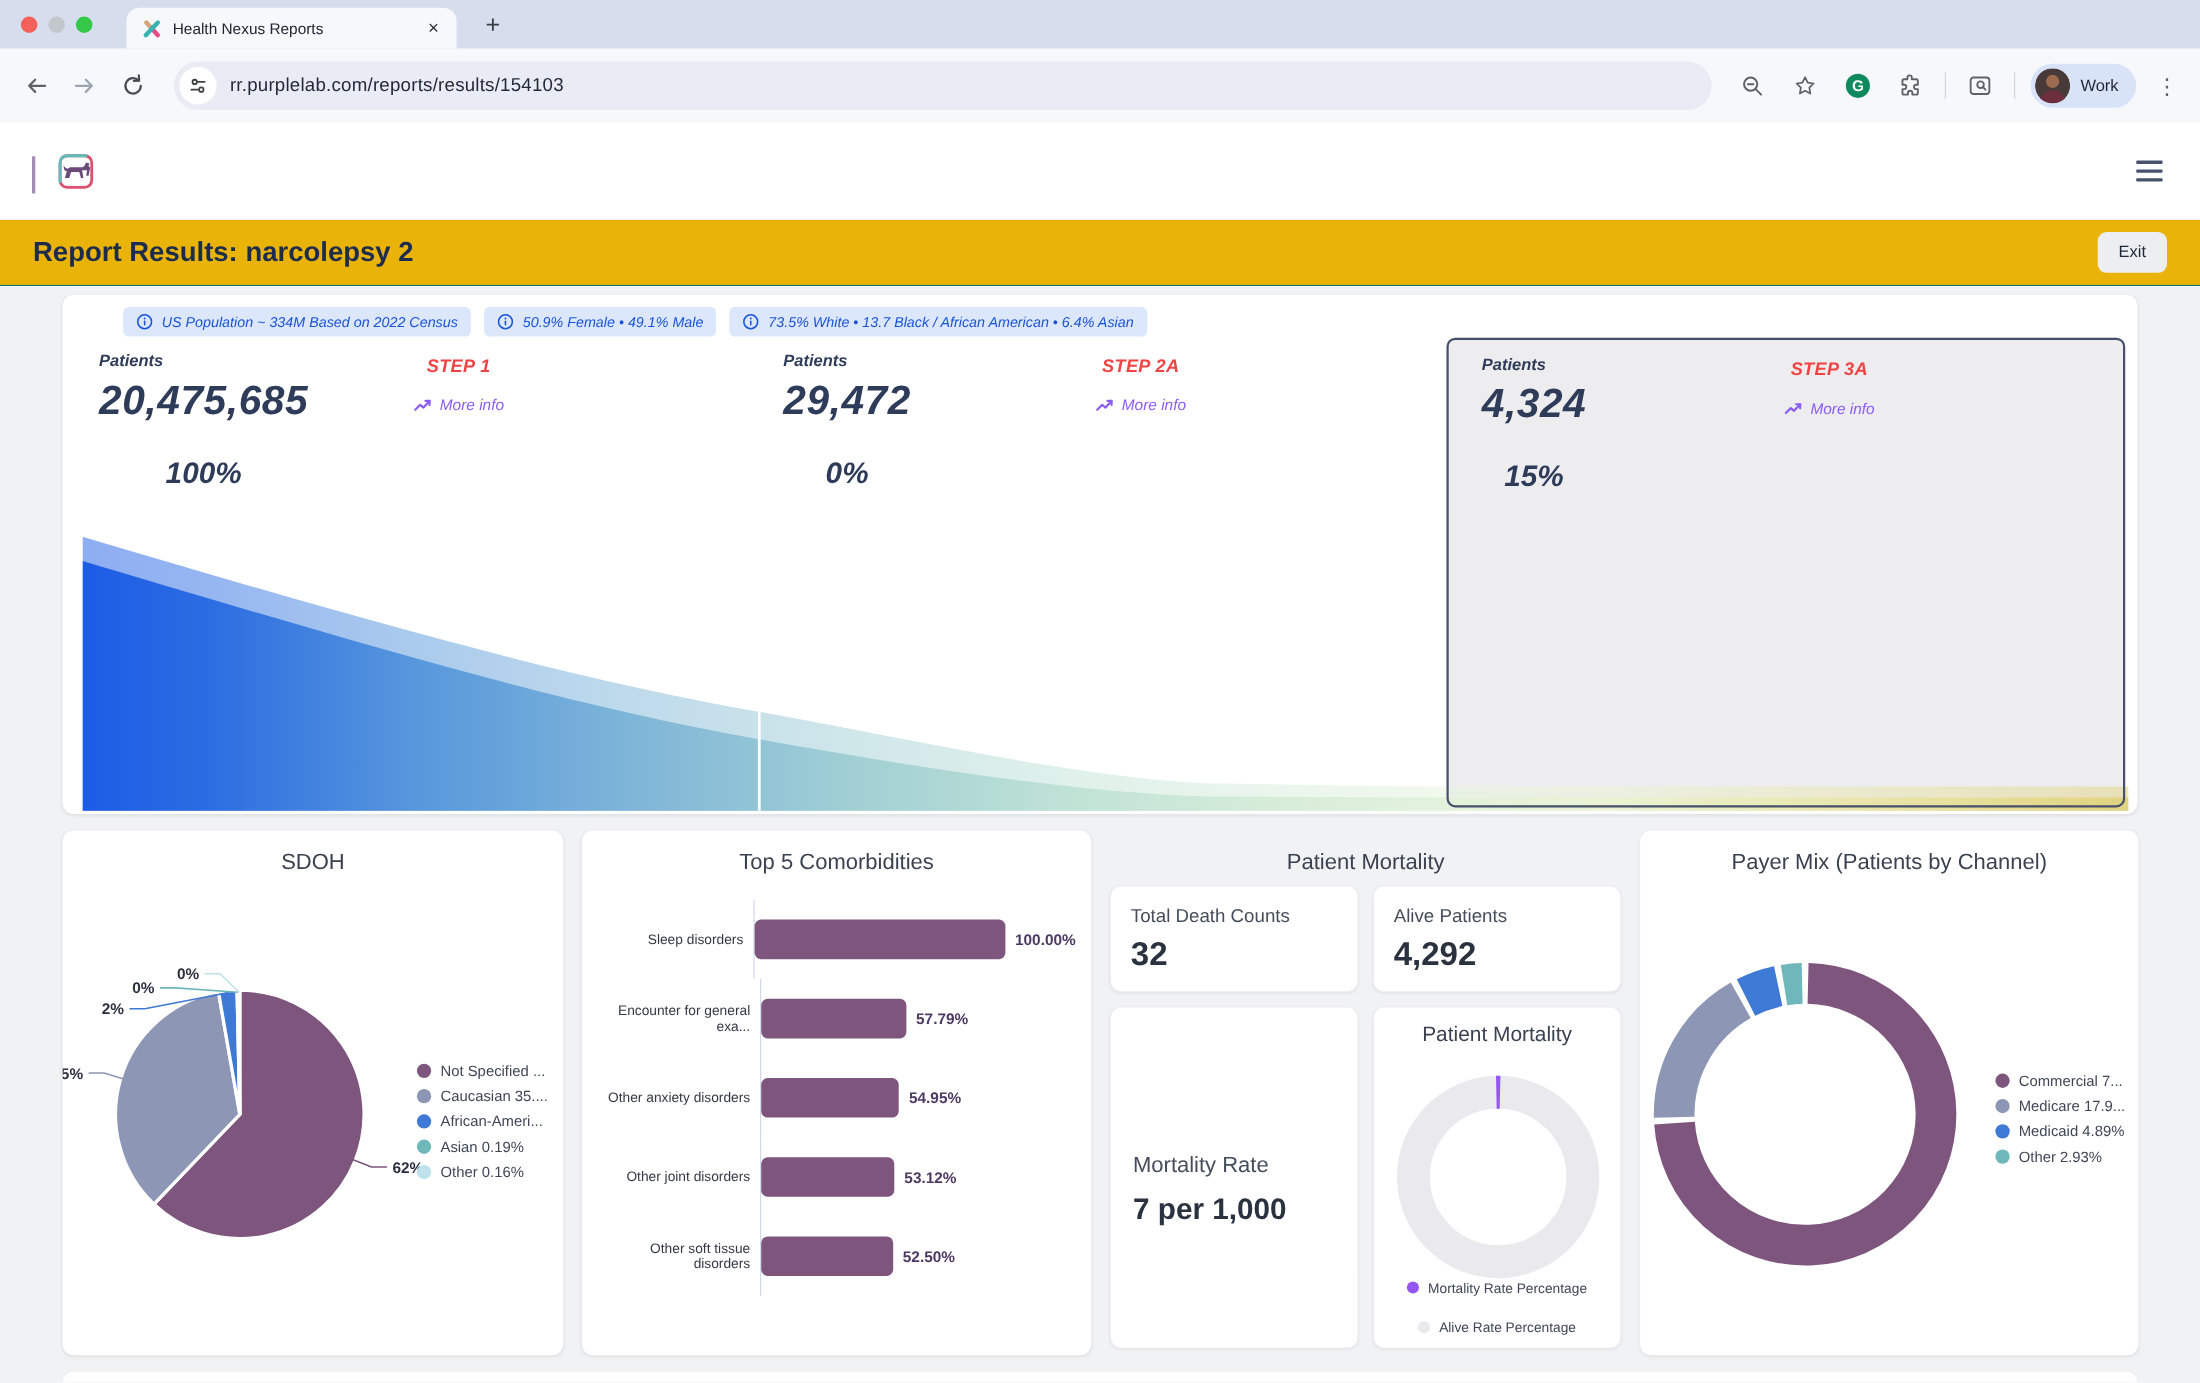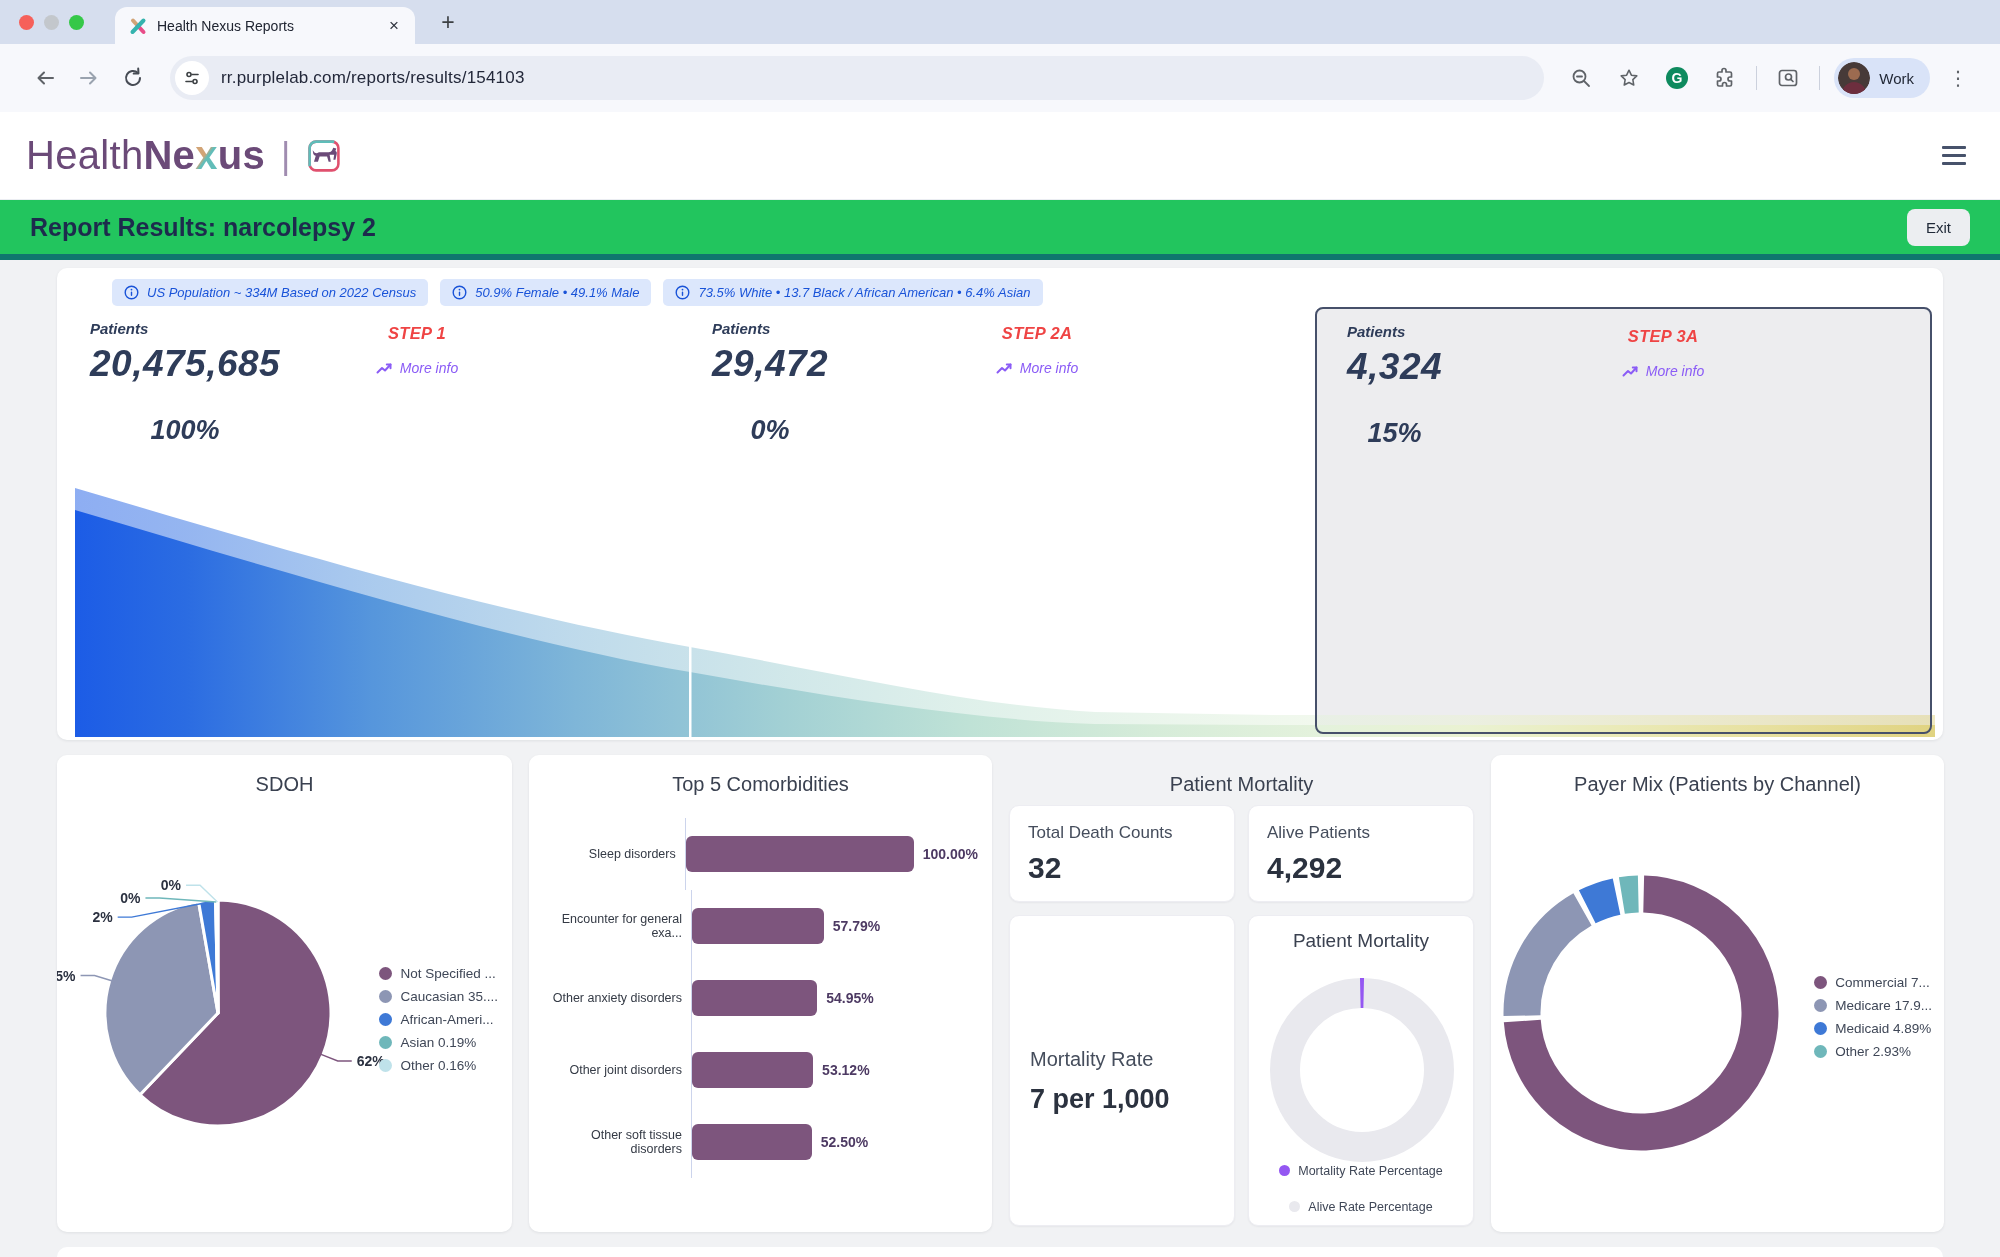--- a/index.html
+++ b/index.html
@@ -13,42 +13,42 @@
   .tabstrip { height:44px; background:#d6deee; position:relative; display:flex; align-items:center; }
   .traffic { display:flex; gap:10px; margin-left:19px; }
   .light { width:15px; height:15px; border-radius:50%; }
   .light.red { background:#f6605a; } .light.mid { background:#c3c7cc; } .light.green { background:#35c848; }
   .tab { position:absolute; left:115px; bottom:0; width:300px; height:37px; background:#f7f8fc;
          border-radius:12px 12px 0 0; display:flex; align-items:center; padding:0 14px; }
   .tab-title { font-size:14px; color:#202532; margin-left:10px; flex:1; white-space:nowrap; overflow:hidden; }
   .tab-close { font-size:17px; color:#30343f; padding:0 2px; cursor:default; }
   .newtab { position:absolute; left:434px; top:8px; font-size:23px; color:#3c4043; width:28px; height:28px;
             display:flex; align-items:center; justify-content:center; }
-  .toolbar { height:68px; background:#f7f8fc; display:flex; align-items:center; padding:0 28px; gap:10px; }
+  .toolbar { height:68px; background:#f7f8fc; display:flex; align-items:center; padding:0 16px; gap:10px; }
   .nav-ic { width:34px; height:34px; display:flex; align-items:center; justify-content:center; }
   .urlbar { flex:1; height:44px; background:#e9ecf4; border-radius:22px; display:flex; align-items:center;
             padding:0 14px 0 5px; margin:0 10px; }
   .site-info { width:34px; height:34px; border-radius:50%; background:#fff; display:flex; align-items:center; justify-content:center; }
   .url-text { font-size:17px; color:#23283a; margin-left:12px; letter-spacing:.2px; }
   .tb-right { display:flex; align-items:center; gap:14px; }
   .vdiv { width:1px; height:24px; background:#ccd1dd; }
   .profile { height:40px; background:#d9e3f8; border-radius:20px; display:flex; align-items:center; gap:9px; padding:0 16px 0 4px; }
   .avatar { width:32px; height:32px; border-radius:50%; overflow:hidden; }
   .profile-label { font-size:15px; color:#1f2533; }
   .kebab { font-size:20px; color:#5f6368; padding:0 4px; }
   
   .site-header { height:88px; background:#fff; border-bottom:1px solid #ebedf2; display:flex; align-items:center; justify-content:space-between; padding:0 30px 0 26px; }
   .logo-wrap { display:flex; align-items:center; gap:16px; }
   .logo { font-size:40px; color:#6b4a78; letter-spacing:.3px; }
   .logo .lx { background:linear-gradient(125deg,#d2a476 46%,#62bdb9 54%); -webkit-background-clip:text; background-clip:text; color:transparent; font-weight:bold; }
   .logo-sep { color:#a08cb0; font-size:36px; font-weight:300; }
   .hamburger { display:flex; flex-direction:column; gap:5px; padding:4px; }
   .hamburger div { width:24px; height:3px; background:#47526b; border-radius:1px; }
   
-  .report-bar { height:60px; background:#22c55e; border-bottom:6px solid #0f766e; display:flex; align-items:center; justify-content:space-between; padding:0 30px; }
+  .report-bar { height:60px; background:#eab308; border-bottom:1px solid #0f766e; display:flex; align-items:center; justify-content:space-between; padding:0 30px; }
   .report-title { font-size:25px; font-weight:bold; color:#1d2b4d; }
   .exit-btn { background:#eceef1; border:none; border-radius:8px; padding:10px 19px; font-size:15px; color:#1f2937; font-family:inherit; }
   
   .main { position:relative; height:997px; }
   .funnel-card { position:absolute; left:57px; top:8px; width:1886px; height:472px; background:#fff;
                  border-radius:10px; box-shadow:0 1px 3px rgba(16,24,40,.08); overflow:hidden;font-style:italic; }
   .chips { position:absolute; left:55px; top:11px; display:flex; gap:12px; z-index:5; }
   .chip { height:27px; background:#dce7fc; border-radius:5px; color:#1953d8; font-size:13px;
           display:flex; align-items:center; gap:8px; padding:0 12px; white-space:nowrap; }
   .stat-col { position:absolute; top:52px; z-index:4; }
@@ -187,21 +187,20 @@
           </svg>
       </div>
       <span class="profile-label">Work</span>
     </div>
     <div class="kebab">⋮</div>
   </div>
 </div>
 
 <div class="site-header">
   <div class="logo-wrap">
-    <div class="logo"><span>Health</span><b>Ne</b><b class="lx">x</b><b>us</b></div>
     <span class="logo-sep">|</span>
     <svg width="36" height="36" viewBox="0 0 28 28">
       <rect x="2.8" y="2.8" width="22.4" height="22.4" rx="5" fill="none" stroke="#e0506e" stroke-width="2"></rect>
       <path d="M22 2.8 H7.8 A5 5 0 0 0 2.8 7.8 V22" fill="none" stroke="#5fbdb9" stroke-width="2"></path>
       <path d="M6.2,18.5 L7.6,13.8 C6.4,13.6 5.8,12.9 5.6,11.9 L5.2,9.6 L6.8,11.5 L8.4,11.9 C9,11.3 10,11 11.2,11 L17.6,11 C18.9,11 19.8,10.5 20.3,9.5 L21.2,7.6 L23.6,8.2 L22.9,10.1 C23.8,10.4 24.2,11.3 23.9,12.4 L22.9,16.9 L21.3,16.9 L21.9,13.1 L18.4,13.1 L19.3,18.5 L17.6,18.5 L16.4,14.3 L10.6,14.3 L9.3,18.5 L7.8,18.5 Z" fill="#6b4a78"></path>
     </svg>
   </div>
   <div class="hamburger">
       <div></div>
       <div></div>

